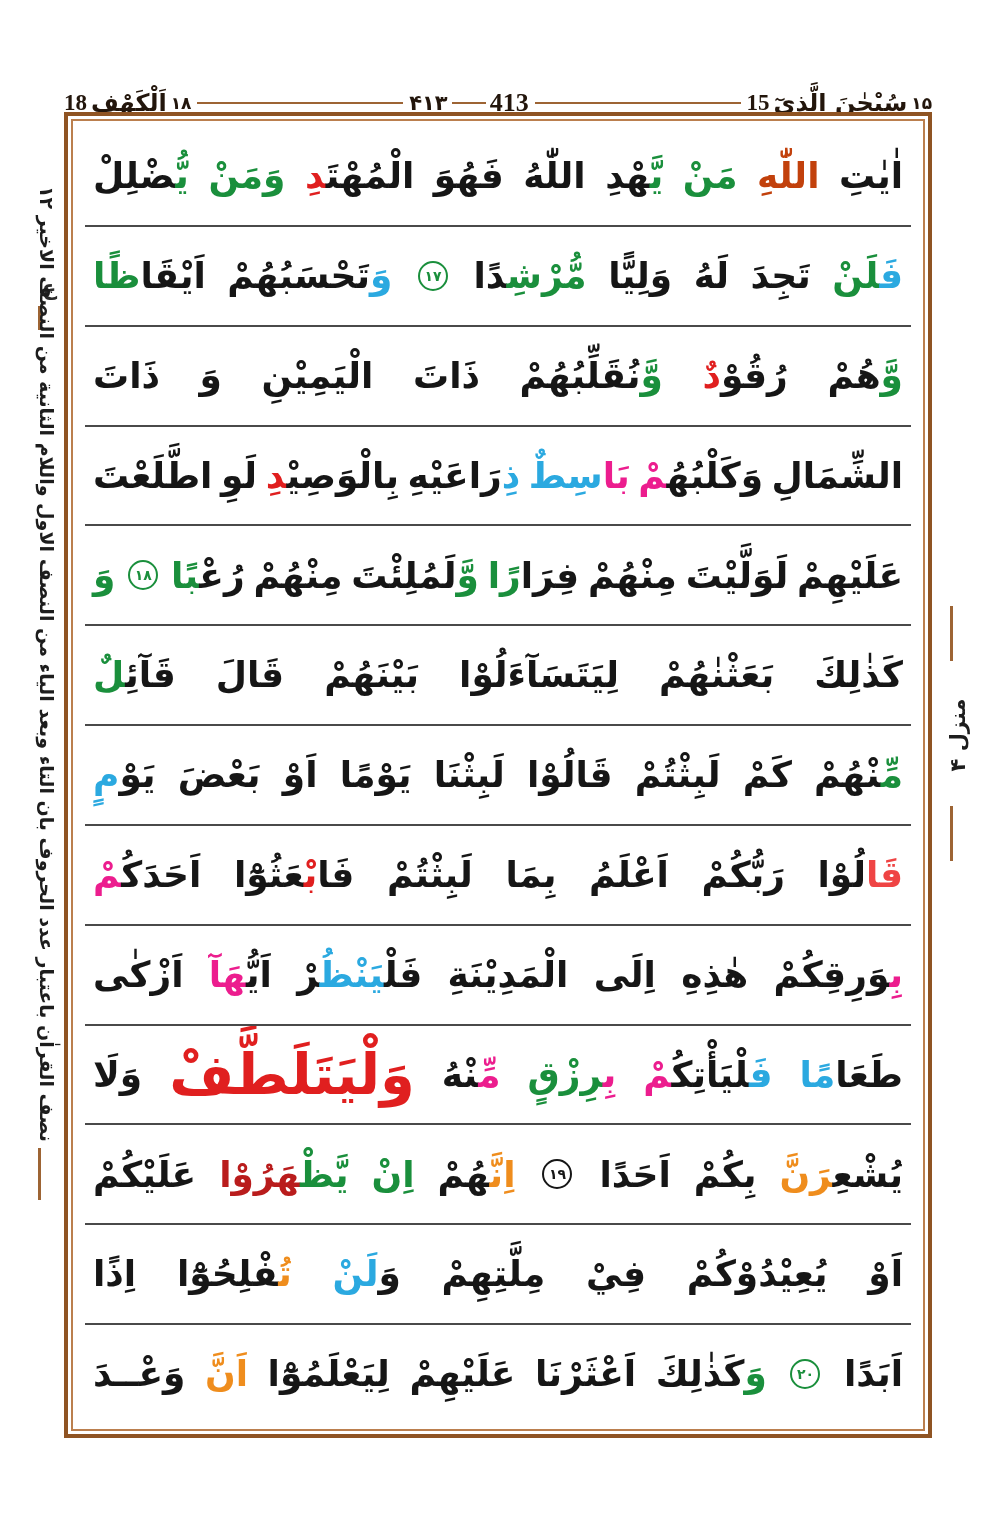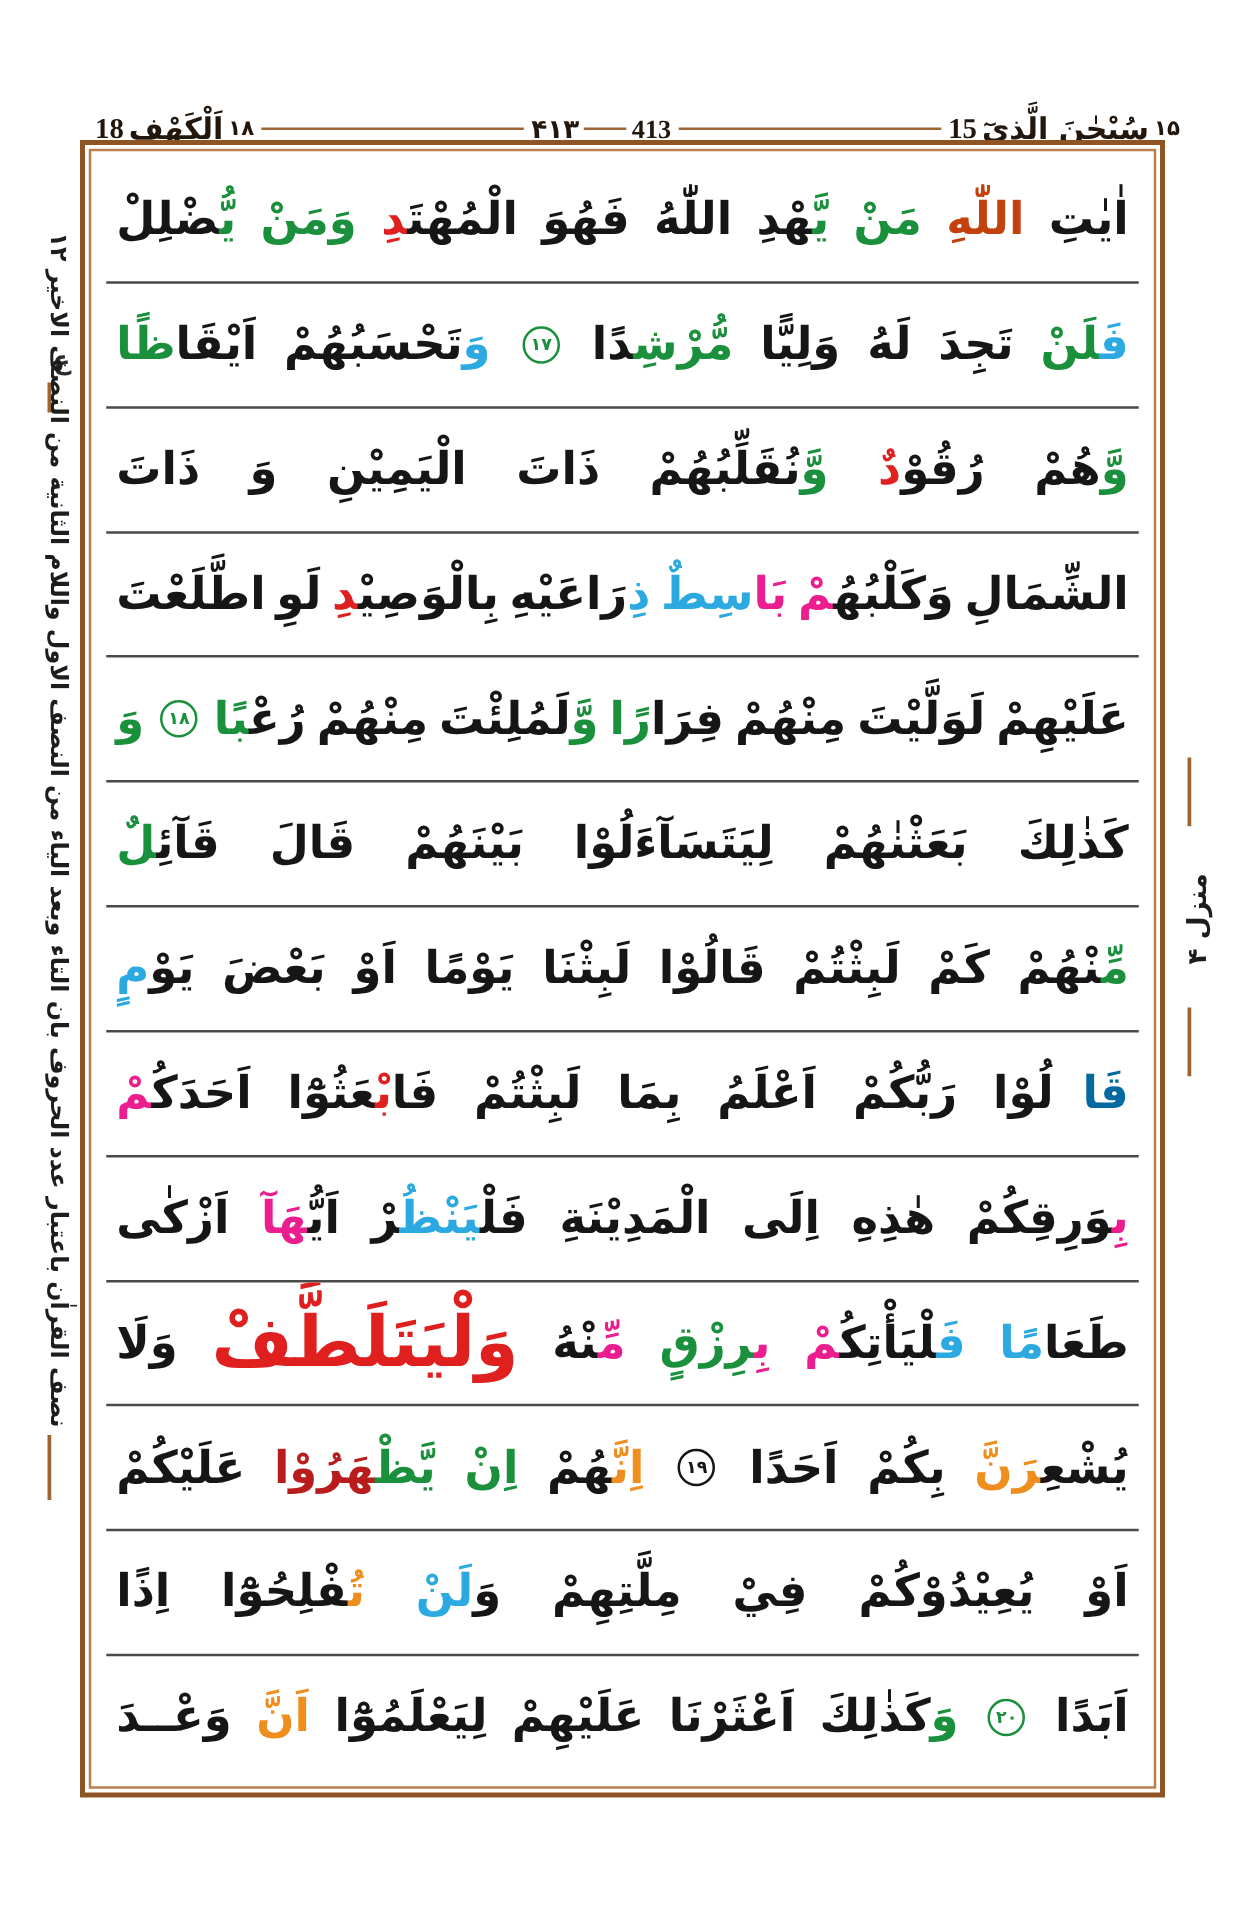--- a/index.html
+++ b/index.html
@@ -2,21 +2,21 @@
 <html lang="ar"><head>
 <meta charset="utf-8">
 <style>
   html,body{margin:0;padding:0;}
   body{
     width:994px;height:1536px;position:relative;background:#ffffff;
     font-family:"DejaVu Sans", sans-serif;overflow:hidden;
   }
   
   .header{
-    position:absolute;left:76px;top:88px;width:868px;height:30px;
+    position:absolute;left:64px;top:88px;width:868px;height:30px;
     display:flex;align-items:center;gap:6px;
   }
   .h-rule{flex:1;height:2px;background:#9d6434;}
   .h-rule.small{flex:0 0 34px;}
   .h-group{display:flex;align-items:center;gap:4px;white-space:nowrap;}
   .h-latin{font-family:"Liberation Serif", serif;font-size:23px;font-weight:bold;color:#23160c;}
   .h-arab{font-size:24px;font-weight:bold;color:#23160c;direction:rtl;}
   .h-urdu{font-size:17px;font-weight:bold;color:#23160c;}
   
   .frame{
@@ -77,21 +77,21 @@
 <div class="header">
   <div class="h-group">
     <span class="h-latin">18</span>
     <span class="h-arab">اَلْكَهْف</span>
     <span class="h-urdu">۱۸</span>
   </div>
   <div class="h-rule"></div>
   <div class="h-group">
     <span class="h-urdu" style="font-size:21px;">۴۱۳</span>
     <div class="h-rule small"></div>
-    <span class="h-latin" style="font-size:21px;">413</span>
+    <span class="h-latin" style="font-size:26px;">413</span>
   </div>
   <div class="h-rule"></div>
   <div class="h-group">
     <span class="h-latin">15</span>
     <span class="h-arab">سُبْحٰنَ الَّذِيٓ</span>
     <span class="h-urdu">۱۵</span>
   </div>
 </div>
 
 <div class="frame">
@@ -175,21 +175,21 @@
             <span class="word"><span class="seg" style="color: rgb(22, 22, 22);">قَالُوْا</span></span>
             <span class="word"><span class="seg" style="color: rgb(22, 22, 22);">لَبِثْنَا</span></span>
             <span class="word"><span class="seg" style="color: rgb(22, 22, 22);">يَوْمًا</span></span>
             <span class="word"><span class="seg" style="color: rgb(22, 22, 22);">اَوْ</span></span>
             <span class="word"><span class="seg" style="color: rgb(22, 22, 22);">بَعْضَ</span></span>
             <span class="word"><span class="seg" style="color: rgb(22, 22, 22);">يَوْ</span><span class="seg" style="color: rgb(43, 169, 224);">مٍ</span></span>
           </div>
         </div>
         <div class="quran-row">
           <div class="line-flex">
-            <span class="word"><span class="seg" style="color: #0369a1; margin-left: 23px;">قَا</span><span class="seg" style="color: rgb(22, 22, 22);">لُوْا</span></span>
+            <span class="word"><span class="seg" style="color: #ef4444;">قَا</span><span class="seg" style="color: rgb(22, 22, 22);">لُوْا</span></span>
             <span class="word"><span class="seg" style="color: rgb(22, 22, 22);">رَبُّكُمْ</span></span>
             <span class="word"><span class="seg" style="color: rgb(22, 22, 22);">اَعْلَمُ</span></span>
             <span class="word"><span class="seg" style="color: rgb(22, 22, 22);">بِمَا</span></span>
             <span class="word"><span class="seg" style="color: rgb(22, 22, 22);">لَبِثْتُمْ</span></span>
             <span class="word"><span class="seg" style="color: rgb(22, 22, 22);">فَا</span><span class="seg" style="color: rgb(224, 31, 31);">بْ</span><span class="seg" style="color: rgb(22, 22, 22);">عَثُوْٓا</span></span>
             <span class="word"><span class="seg" style="color: rgb(22, 22, 22);">اَحَدَكُ</span><span class="seg" style="color: rgb(236, 29, 142);">مْ</span></span>
           </div>
         </div>
         <div class="quran-row">
           <div class="line-flex">

